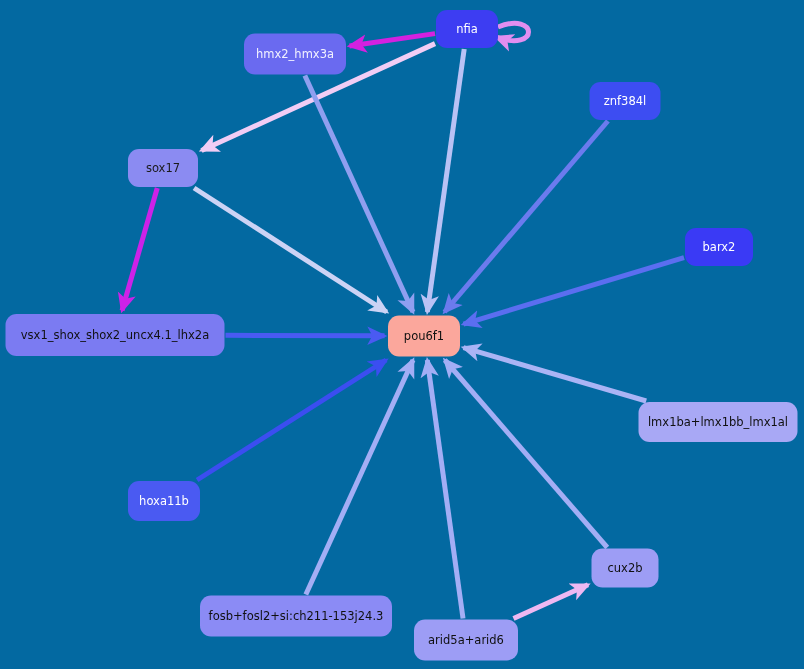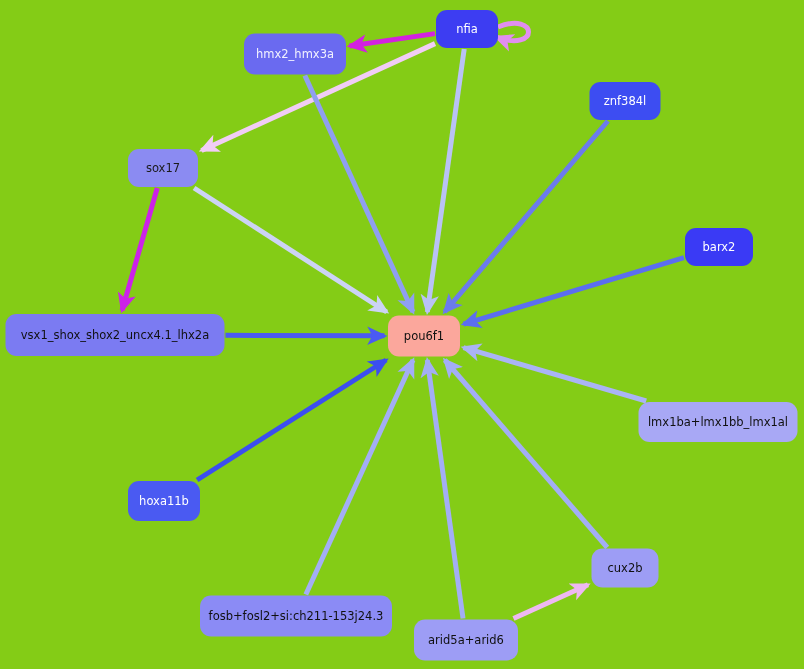--- a/index.html
+++ b/index.html
@@ -10,21 +10,21 @@
   body {
     width: 804px;
     height: 669px;
     font-family: "DejaVu Sans", "Liberation Sans", sans-serif;
     overflow: hidden;
   }
   #graph-root {
     position: relative;
     width: 804px;
     height: 669px;
-    background: #84cc16;
+    background: #0369a1;
   }
   svg.graph-canvas {
     position: absolute;
     top: 0;
     left: 0;
     width: 804px;
     height: 669px;
     display: block;
   }
   .node-label {

